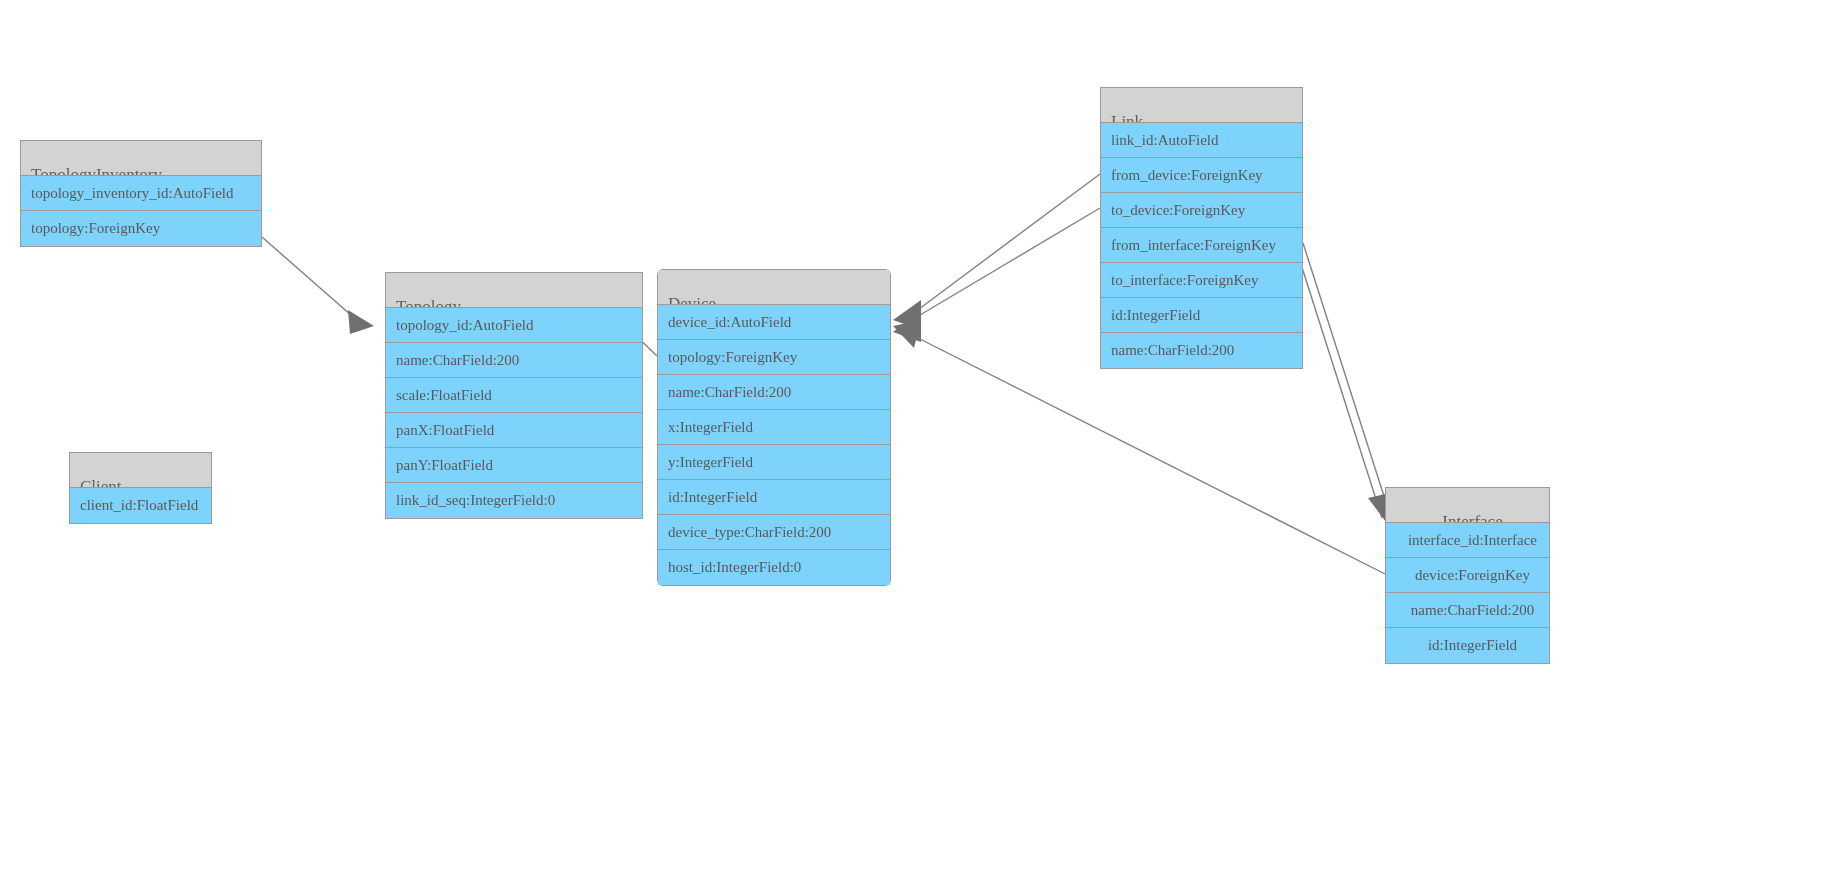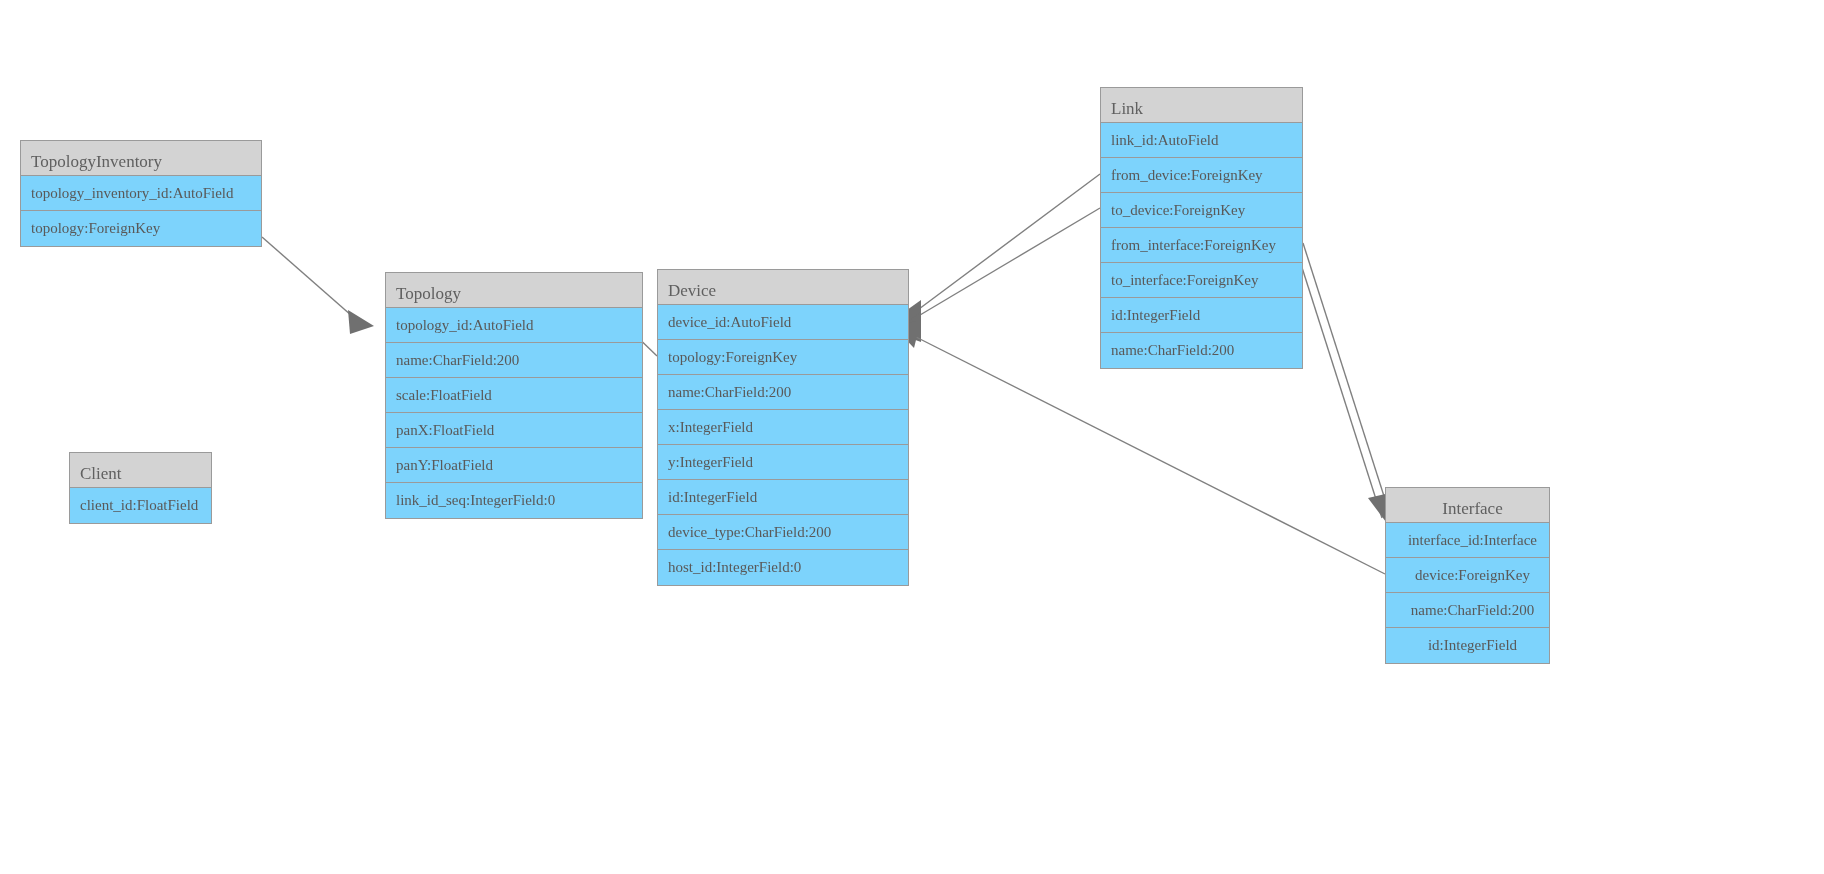--- a/index.html
+++ b/index.html
@@ -31,21 +31,21 @@
     z-index: 2;
   }
   .entity-header {
     box-sizing: border-box;
     height: 35px;
     line-height: 35px;
     background: #d3d3d3;
     border-bottom: 1px solid #9a9a9a;
     color: #606060;
     font-size: 17px;
-    padding: 3px 0 0 10px;
+    padding: 16px 0 0 10px;
     white-space: nowrap;
     overflow: hidden;
   }
   .entity-rows {
     display: block;
   }
   .entity-row {
     box-sizing: border-box;
     height: 35px;
     line-height: 35px;
@@ -122,21 +122,21 @@
         <div class="entity-header">Topology</div>
         <div class="entity-rows">
           <div class="entity-row">topology_id:AutoField</div>
           <div class="entity-row">name:CharField:200</div>
           <div class="entity-row">scale:FloatField</div>
           <div class="entity-row">panX:FloatField</div>
           <div class="entity-row">panY:FloatField</div>
           <div class="entity-row">link_id_seq:IntegerField:0</div>
         </div>
       </div>
-      <div class="entity" style="left: 657px; top: 269px; width: 252px;">
+      <div class="entity" style="left: 657px; top: 269px; width: 234px; border-radius: 6px;">
         <div class="entity-header">Device</div>
         <div class="entity-rows">
           <div class="entity-row">device_id:AutoField</div>
           <div class="entity-row">topology:ForeignKey</div>
           <div class="entity-row">name:CharField:200</div>
           <div class="entity-row">x:IntegerField</div>
           <div class="entity-row">y:IntegerField</div>
           <div class="entity-row">id:IntegerField</div>
           <div class="entity-row">device_type:CharField:200</div>
           <div class="entity-row">host_id:IntegerField:0</div>

